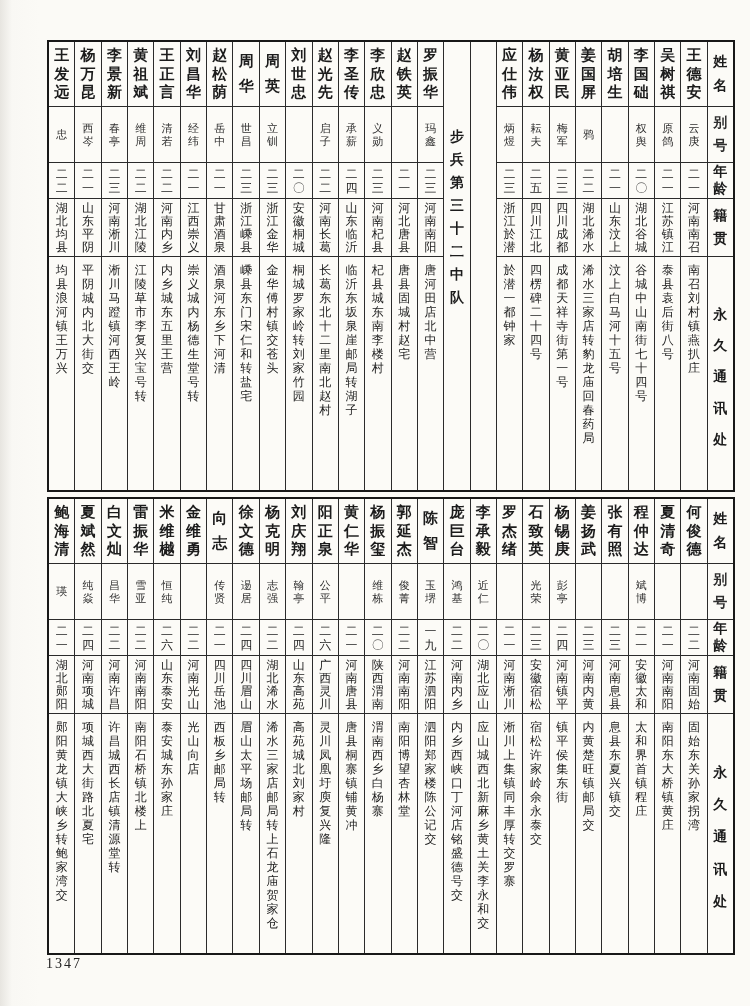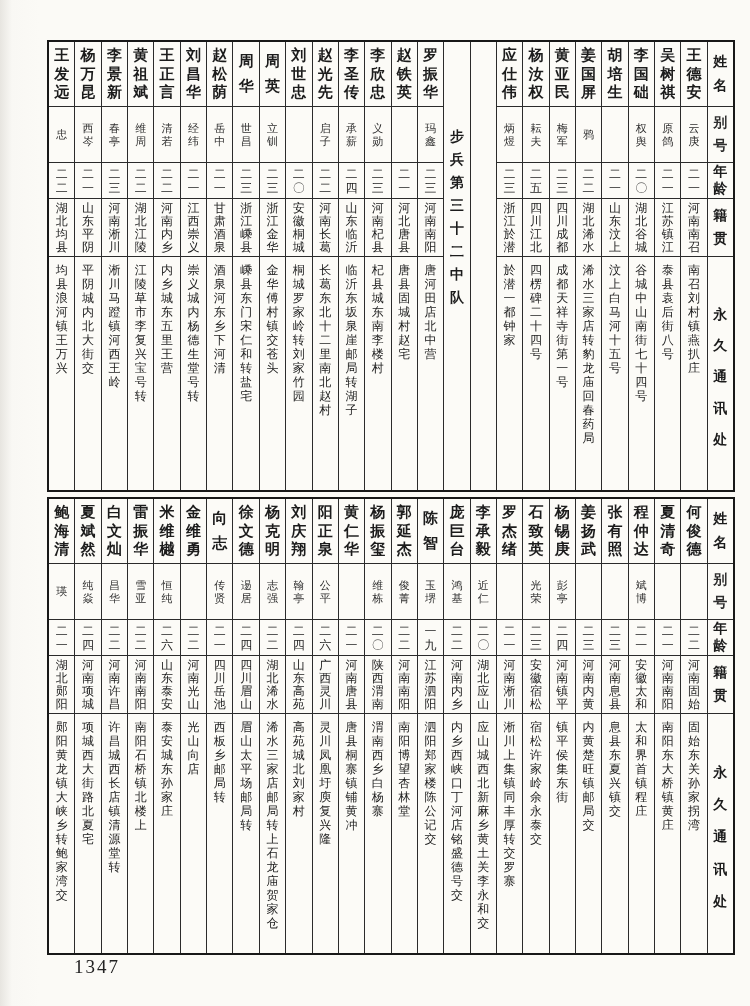--- a/index.html
+++ b/index.html
@@ -39,22 +39,22 @@
   .hdr{font-weight:bold;font-size:14px;}
   .hdr.c-alias,.hdr.c-age,.hdr.c-native{justify-content:space-evenly;gap:0;}
   .hdr.c-addr{justify-content:space-evenly;padding:34px 0 26px;gap:0;}
   .col.plain{justify-content:flex-start;}
   .unit-title{
     flex:1 1 auto;display:flex;flex-direction:column;align-items:center;
     padding-top:88px;gap:9px;font-size:14px;font-weight:bold;
   }
   .ch{display:block;line-height:1;}
   .page-number{
-    position:absolute;left:74px;top:956px;
-    font-size:19px;letter-spacing:2px;color:#222;
+    position:absolute;left:46px;top:956px;
+    font-size:14px;letter-spacing:2px;color:#222;
   }
 </style>
 </head>
 <body>
 
 <div class="page">
 
   <div class="rtable" id="table-top">
     <div class="col">
       <div class="cell c-name vtext hdr">

